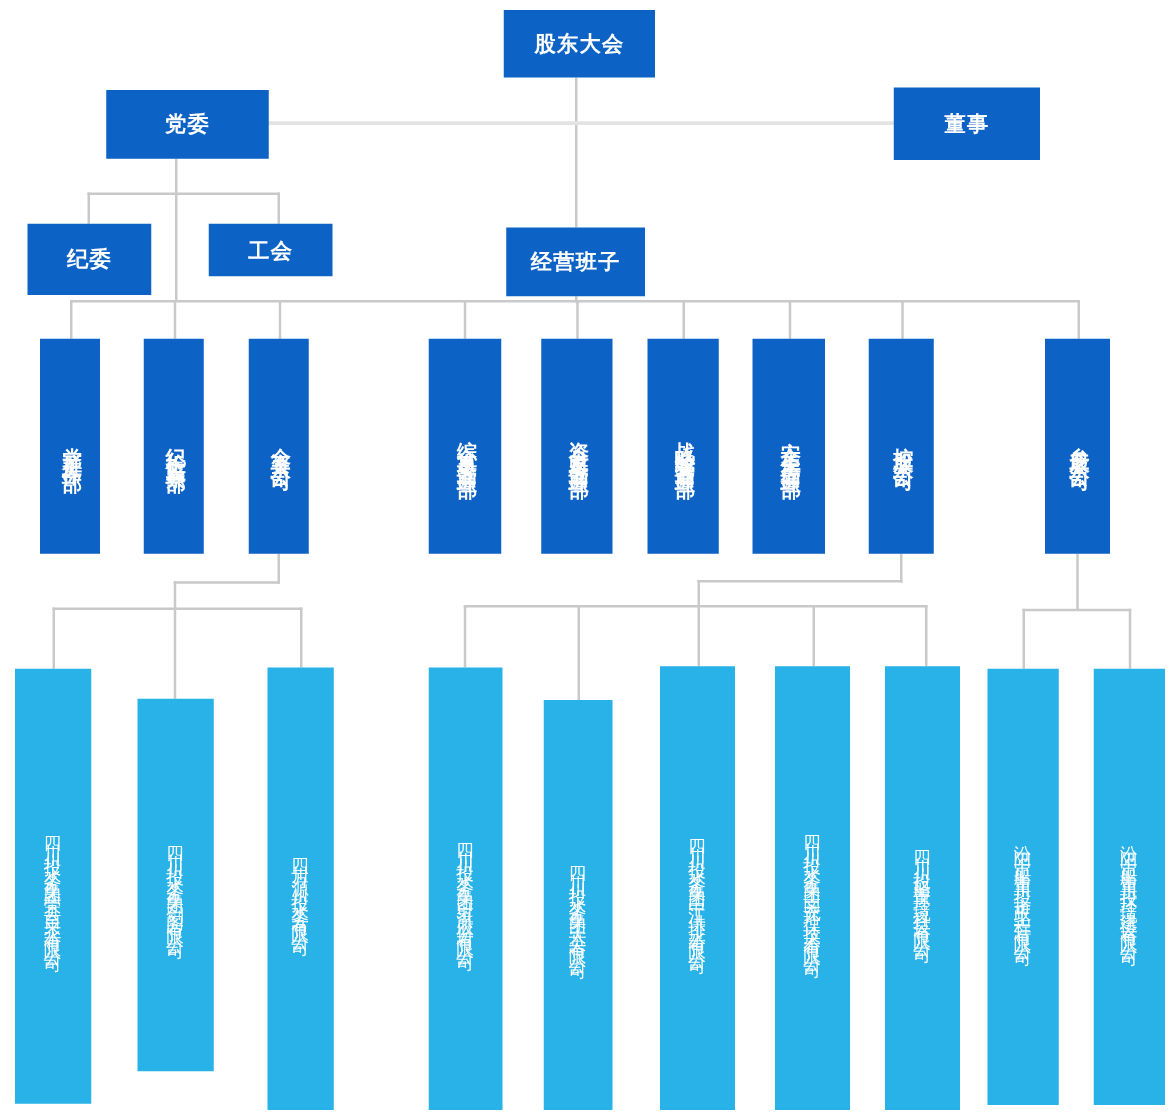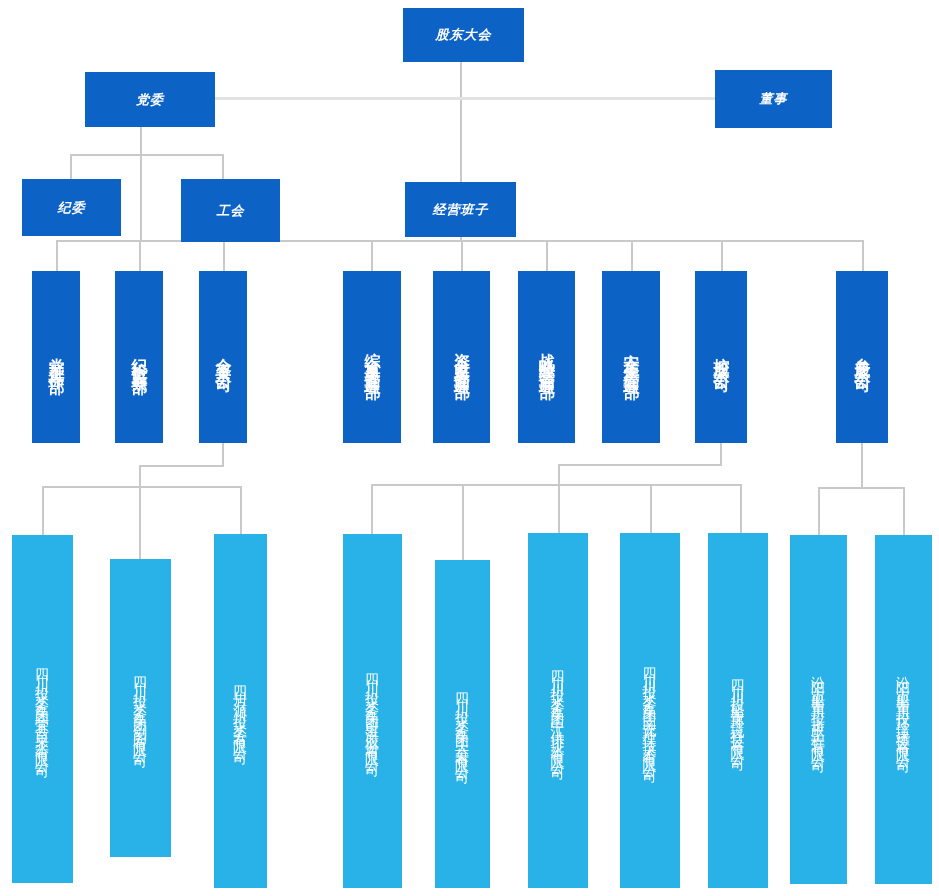--- a/index.html
+++ b/index.html
@@ -26,24 +26,23 @@
     position: absolute;
     background: #0d62c5;
     color: #ffffff;
     display: flex;
     align-items: center;
     justify-content: center;
     box-sizing: border-box;
     text-align: center;
   }
   .node.h {
-    font-size: 13px;
+    font-size: 17px;
     font-weight: bold;
     letter-spacing: 1px;
-    font-style: italic;
   }
   .node.v {
     writing-mode: vertical-rl;
     text-orientation: upright;
   }
   .node.dept {
     font-size: 16px;
     font-weight: bold;
     letter-spacing: 5px;
   }
@@ -97,21 +96,21 @@
 
   <div class="line" style="left:861px;top:443px;width:2px;height:45px;"></div>
   <div class="line" style="left:818px;top:487px;width:87px;height:2px;"></div>
   <div class="line" style="left:818px;top:487px;width:2px;height:48px;"></div>
   <div class="line" style="left:903px;top:487px;width:2px;height:48px;"></div>
 
   <div class="node h" style="left:403px;top:8px;width:121px;height:54px;">股东大会</div>
   <div class="node h" style="left:85px;top:72px;width:130px;height:55px;">党委</div>
   <div class="node h" style="left:715px;top:70px;width:117px;height:58px;">董事</div>
   <div class="node h" style="left:22px;top:179px;width:99px;height:57px;">纪委</div>
-  <div class="node h" style="left:181px;top:179px;width:99px;height:63px;">工会</div>
+  <div class="node h" style="left:167px;top:179px;width:99px;height:42px;">工会</div>
   <div class="node h" style="left:405px;top:182px;width:111px;height:55px;">经营班子</div>
 
   <div class="node v dept" style="left:32px;top:271px;width:48px;height:172px;">党群工作部</div>
   <div class="node v dept" style="left:115px;top:271px;width:48px;height:172px;">纪检监察部</div>
   <div class="node v dept" style="left:199px;top:271px;width:48px;height:172px;">全资子公司</div>
   <div class="node v dept" style="left:343px;top:271px;width:58px;height:172px;">综合事务管理部</div>
   <div class="node v dept" style="left:433px;top:271px;width:57px;height:172px;">资金财务管理部</div>
   <div class="node v dept" style="left:518px;top:271px;width:57px;height:172px;">战略经营管理部</div>
   <div class="node v dept" style="left:602px;top:271px;width:58px;height:172px;">安全生产管理部</div>
   <div class="node v dept" style="left:695px;top:271px;width:52px;height:172px;">控股子公司</div>

